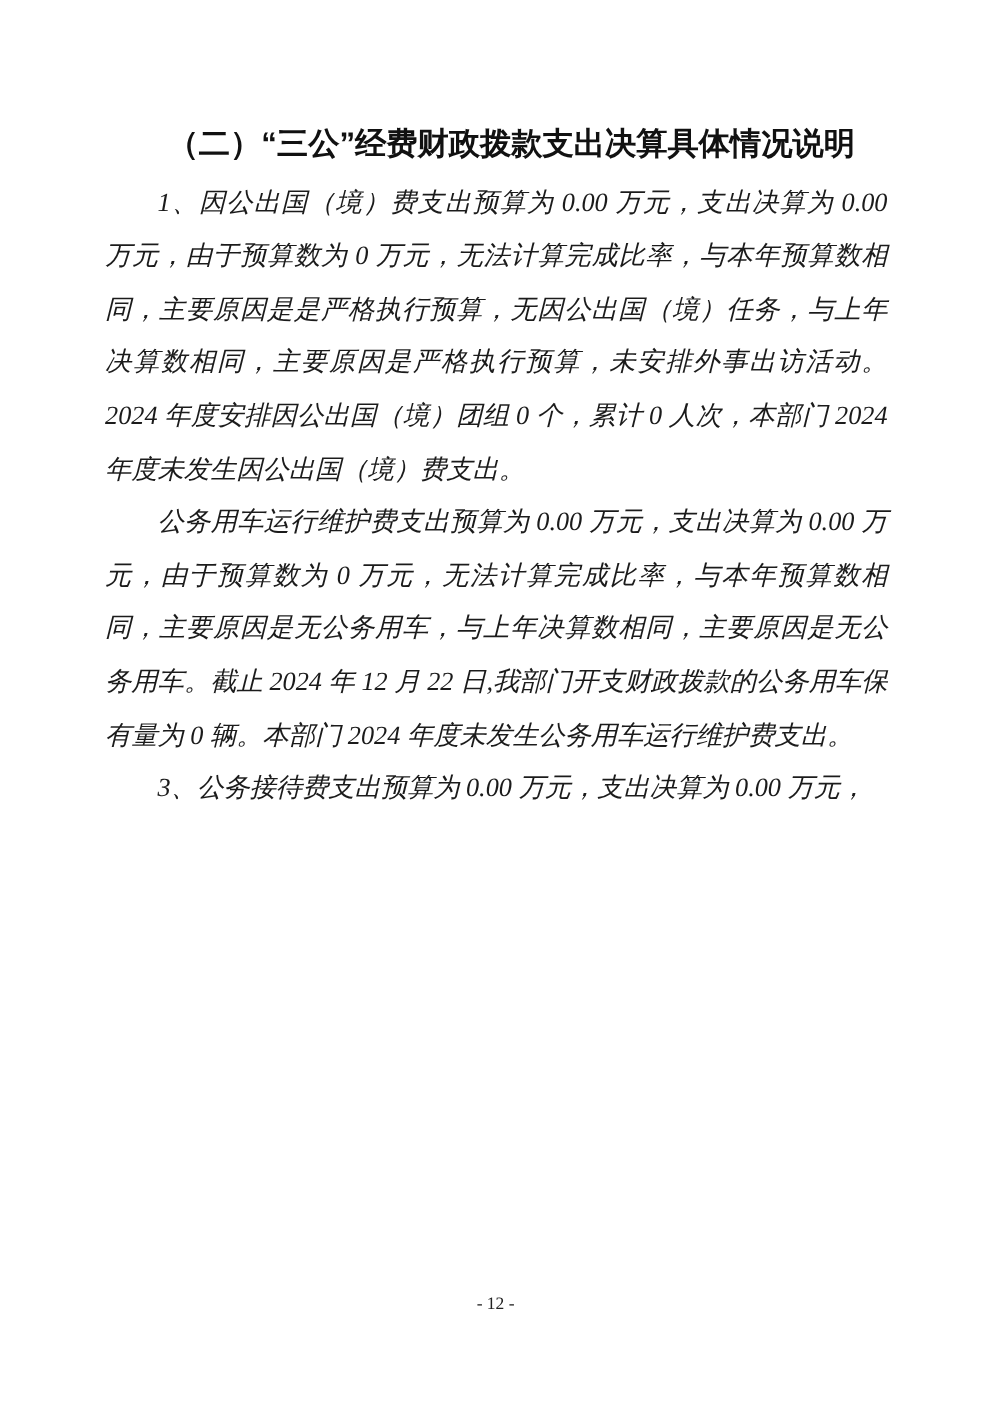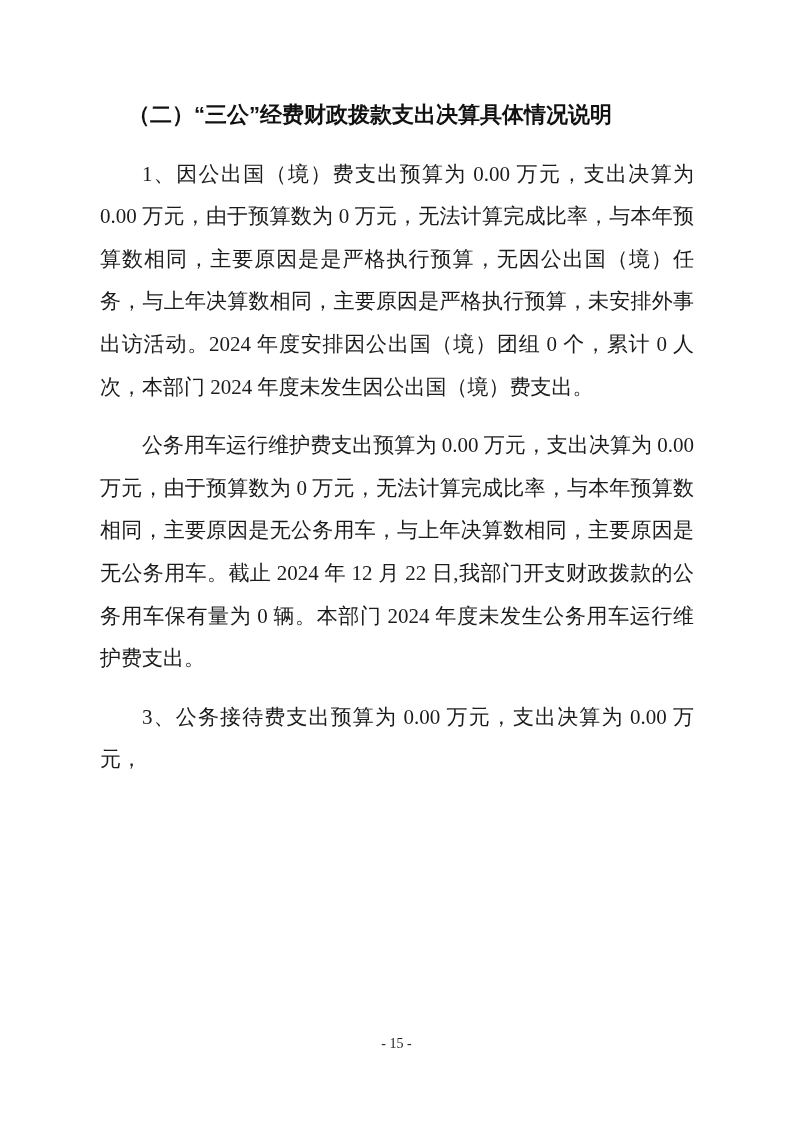--- a/index.html
+++ b/index.html
@@ -22,32 +22,33 @@
     top: 94px;
     width: 626px;
     font-size: 21px;
     line-height: 42.6px;
     text-align: justify;
     text-justify: inter-ideograph;
   }
   .heading {
     margin: 0 0 4px 0;
     padding: 0;
-    font-size: 22px;
+    font-size: 25px;
     font-weight: 700;
     font-family: "Liberation Sans", "DejaVu Sans", sans-serif;
     color: #111111;
     text-indent: 2em;
     line-height: 42.6px;
     text-align: left;
   }
   .para {
-    margin: 16px;
+    margin: 0;
     padding: 0;
     text-indent: 2em;
+    font-style: italic;
   }
   .page-footer {
     position: absolute;
     left: 0;
     top: 1036px;
     width: 100%;
     text-align: center;
     font-size: 14px;
     color: #222222;
     font-family: "Liberation Serif", "DejaVu Serif", serif;
@@ -56,14 +57,14 @@
 </head>
 <body>
 
 <div class="page">
   <div class="content">
     <h2 class="heading">（二）“三公”经费财政拨款支出决算具体情况说明</h2>
     <p class="para">1、因公出国（境）费支出预算为 0.00 万元，支出决算为 0.00 万元，由于预算数为 0 万元，无法计算完成比率，与本年预算数相同，主要原因是是严格执行预算，无因公出国（境）任务，与上年决算数相同，主要原因是严格执行预算，未安排外事出访活动。2024 年度安排因公出国（境）团组 0 个，累计 0 人次，本部门 2024 年度未发生因公出国（境）费支出。</p>
     <p class="para">公务用车运行维护费支出预算为 0.00 万元，支出决算为 0.00 万元，由于预算数为 0 万元，无法计算完成比率，与本年预算数相同，主要原因是无公务用车，与上年决算数相同，主要原因是无公务用车。截止 2024 年 12 月 22 日,我部门开支财政拨款的公务用车保有量为 0 辆。本部门 2024 年度未发生公务用车运行维护费支出。</p>
     <p class="para">3、公务接待费支出预算为 0.00 万元，支出决算为 0.00 万元，</p>
   </div>
-  <div class="page-footer">- 15 -</div>
+  <div class="page-footer">- 12 -</div>
 </div>
 
 </body></html>

